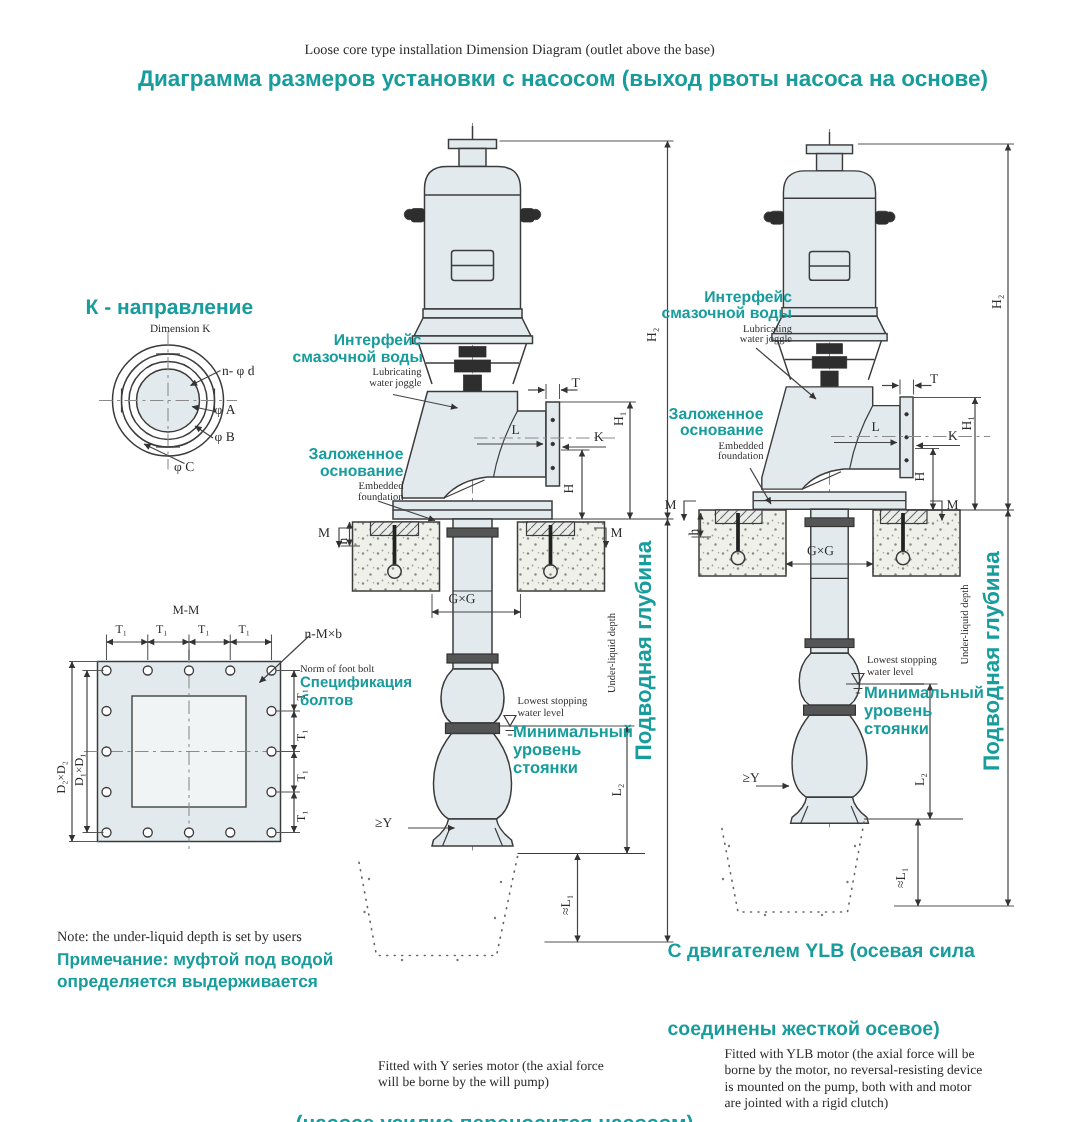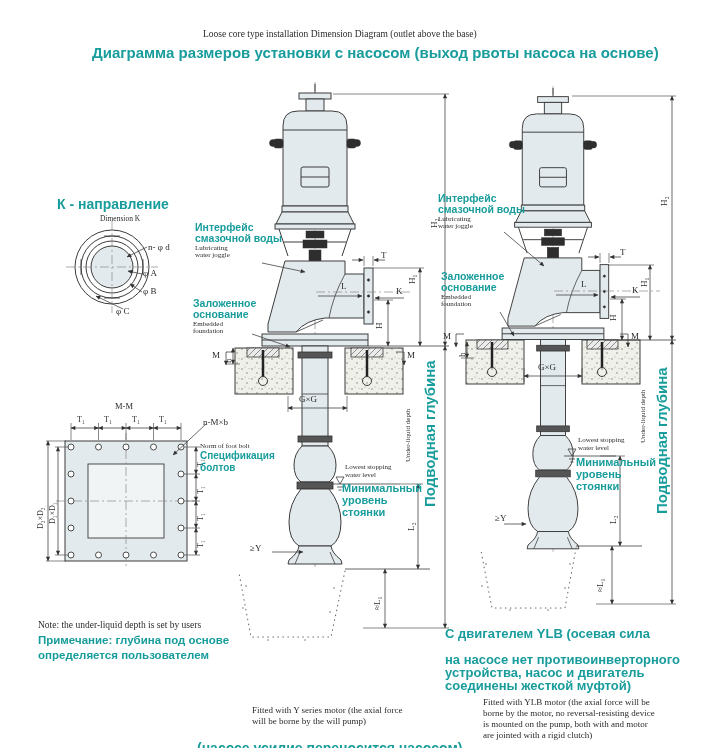--- a/index.html
+++ b/index.html
@@ -3,21 +3,21 @@
 <meta charset="utf-8">
 <style>
   html,body{margin:0;padding:0;background:#fff;}
   .canvas{position:relative;width:714px;height:748px;background:#fff;overflow:hidden;
           font-family:"Liberation Sans",sans-serif;margin-top:16px;}
   svg{position:absolute;left:0;top:0;}
   .lbl{position:absolute;white-space:nowrap;line-height:1.12;color:#222;}
   .teal{color:#189c9c;font-family:"Liberation Sans",sans-serif;font-weight:bold;}
   .ser{font-family:"Liberation Serif",serif;color:#2b2b2b;font-weight:normal;}
   .rot{transform-origin:0 0;transform:rotate(-90deg);}
-  .ctr{text-align:left;}
+  .ctr{text-align:right;}
   .s7{font-size:7px;}  .s75{font-size:7.5px;} .s8{font-size:8px;} .s85{font-size:8.5px;}
   .s9{font-size:9px;}  .s95{font-size:9.5px;} .s10{font-size:10px;} .s105{font-size:10.5px;}
   .s11{font-size:11px;} .s115{font-size:11.5px;} .s13{font-size:13px;} .s14{font-size:14px;}
   .s15{font-size:15px;}
   
   .ln{stroke:#3c3c3c;stroke-width:1;fill:none;}
   .ln2{stroke:#3c3c3c;stroke-width:.8;fill:none;}
   .fb{fill:#e3eaed;stroke:#3c3c3c;stroke-width:1;}
   .in2{fill:#f0f4f5;stroke:#3c3c3c;stroke-width:.9;}
   .dk{fill:#2e2e2e;stroke:#2e2e2e;stroke-width:.5;}
@@ -288,22 +288,22 @@
 <div class="lbl ser s8 rot" style="left:197px;top:451px">T₁</div>
 <div class="lbl ser s8 rot" style="left:197px;top:478px">T₁</div>
 <div class="lbl ser s8 rot" style="left:197px;top:505px">T₁</div>
 <div class="lbl ser s8 rot" style="left:197px;top:532px">T₁</div>
 <div class="lbl ser s9" style="left:203px;top:401px">n-M×b</div>
 <div class="lbl ser s7" style="left:200px;top:427px">Norm of foot bolt</div>
 <div class="lbl teal s10" style="left:200px;top:434px">Спецификация</div>
 <div class="lbl teal s10" style="left:200px;top:446px">болтов</div>
 
 <div class="lbl ser s95" style="left:38px;top:604px">Note: the under-liquid depth is set by users</div>
-<div class="lbl teal s115" style="left:38px;top:618px">Примечание: глубина под основе</div>
-<div class="lbl teal s115" style="left:38px;top:633px">определяется пользователем</div>
+<div class="lbl teal s115" style="left:38px;top:618px">Примечание: муфтой под водой</div>
+<div class="lbl teal s115" style="left:38px;top:633px">определяется выдерживается</div>
 
 <div class="lbl teal s105 ctr" style="left:195px;top:206px;width:86px">Интерфейс</div>
 <div class="lbl teal s105 ctr" style="left:195px;top:217px;width:86px">смазочной воды</div>
 <div class="lbl ser s7 ctr" style="left:195px;top:229px;width:86px">Lubricating</div>
 <div class="lbl ser s7 ctr" style="left:195px;top:236px;width:86px">water joggle</div>
 <div class="lbl teal s105 ctr" style="left:193px;top:282px;width:76px">Заложенное</div>
 <div class="lbl teal s105 ctr" style="left:193px;top:293px;width:76px">основание</div>
 <div class="lbl ser s7 ctr" style="left:193px;top:305px;width:76px">Embedded</div>
 <div class="lbl ser s7 ctr" style="left:193px;top:312px;width:76px">foundation</div>
 <div class="lbl ser s9" style="left:381px;top:234px">T</div>
@@ -353,21 +353,19 @@
 <div class="lbl ser s9 rot" style="left:608px;top:508px">L₂</div>
 <div class="lbl ser s9 rot" style="left:595px;top:576px">≈L₁</div>
 <div class="lbl ser s9" style="left:495px;top:497px">≥Y</div>
 <div class="lbl ser s7 rot" style="left:640px;top:427px">Under-liquid depth</div>
 <div class="lbl teal s15 rot" style="left:654px;top:498px">Подводная глубина</div>
 
 <div class="lbl ser s9" style="left:252px;top:689px">Fitted with Y series motor (the axial force</div>
 <div class="lbl ser s9" style="left:252px;top:700px">will be borne by the will pump)</div>
 <div class="lbl teal s14" style="left:197px;top:725px">(насосе усилие переносится насосом)</div>
 <div class="lbl teal s13" style="left:445px;top:611px">С двигателем YLB (осевая сила</div>
-<div class="lbl teal s13" style="left:445px;top:637px">на насосе нет противоинверторного</div>
-<div class="lbl teal s13" style="left:445px;top:650px">устройства, насос и двигатель</div>
-<div class="lbl teal s13" style="left:445px;top:663px">соединены жесткой муфтой)</div>
+<div class="lbl teal s13" style="left:445px;top:663px">соединены жесткой осевое)</div>
 <div class="lbl ser s9" style="left:483px;top:681px">Fitted with YLB motor (the axial force will be</div>
 <div class="lbl ser s9" style="left:483px;top:692px">borne by the motor, no reversal-resisting device</div>
 <div class="lbl ser s9" style="left:483px;top:703px">is mounted on the pump, both with and motor</div>
 <div class="lbl ser s9" style="left:483px;top:714px">are jointed with a rigid clutch)</div>
 
 </div>
 
 </body></html>

